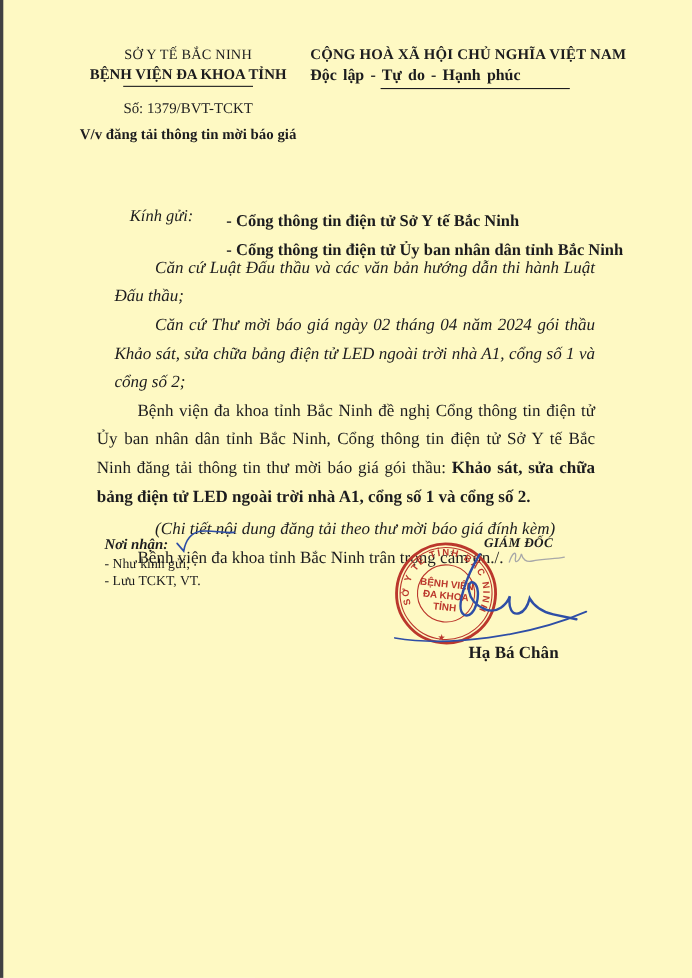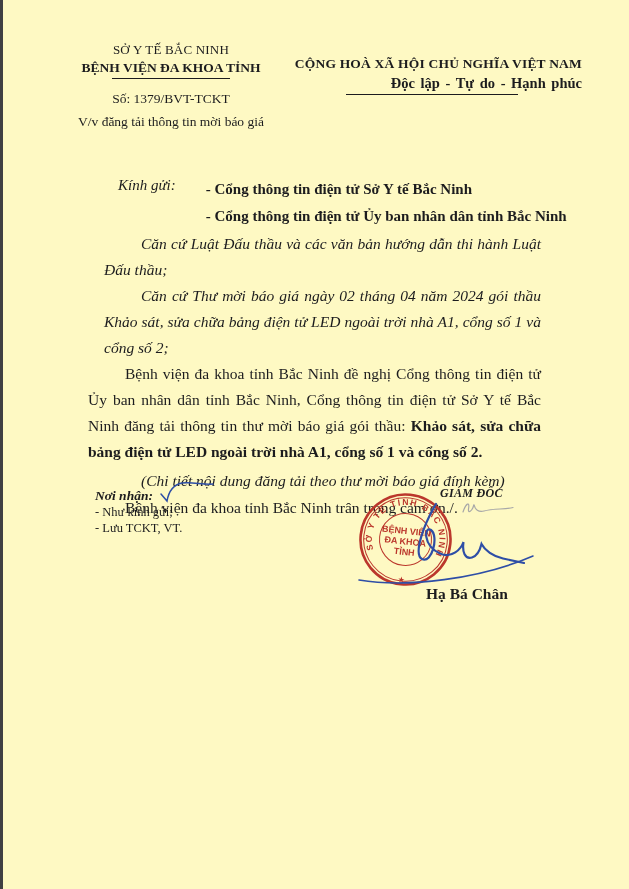--- a/index.html
+++ b/index.html
@@ -27,39 +27,39 @@
     text-align: center;
   }
   .org-parent { font-size: 13px; letter-spacing: 0.2px; }
   .org-name { font-size: 13.5px; font-weight: bold; margin-top: 2px; }
   .org-underline {
     width: 118px; height: 0;
     border-bottom: 1.4px solid #1c1c1e;
     margin: 2px auto 0 auto;
   }
   .doc-number { font-size: 13.5px; margin-top: 12px; }
-  .doc-subject { font-size: 13.5px; margin-top: 7px; }
+  .doc-subject { font-size: 13.5px; margin-top: 7px; font-weight: bold; }
   .header-right {
     position: absolute;
-    left: 282px; top: 56px;
+    left: 282px; top: 42px;
     width: 300px;
-    text-align: right;
+    text-align: left;
   }
   .national-title { font-size: 13.5px; font-weight: bold; letter-spacing: 0.2px; }
   .motto { font-size: 14.5px; font-weight: bold; margin-top: 3px; word-spacing: 2px; }
   .motto-underline {
     width: 172px; height: 0;
     border-bottom: 1.4px solid #1c1c1e;
     margin: 2px auto 0 auto;
   }
   .place-date { font-size: 14px; font-style: italic; margin-top: 21px; word-spacing: 3px; }
   
   .salutation {
     position: absolute;
-    left: 118px; top: 176px;
+    left: 118px; top: 188px;
     display: flex;
   }
   .salutation-label { font-size: 15px; font-style: italic; padding-top: 1px; }
   .recipients { margin-left: 30px; }
   .recipient { font-size: 15px; font-weight: bold; line-height: 27px; }
   
   .body-text {
     position: absolute;
     left: 88px; top: 231px;
     width: 453px;

